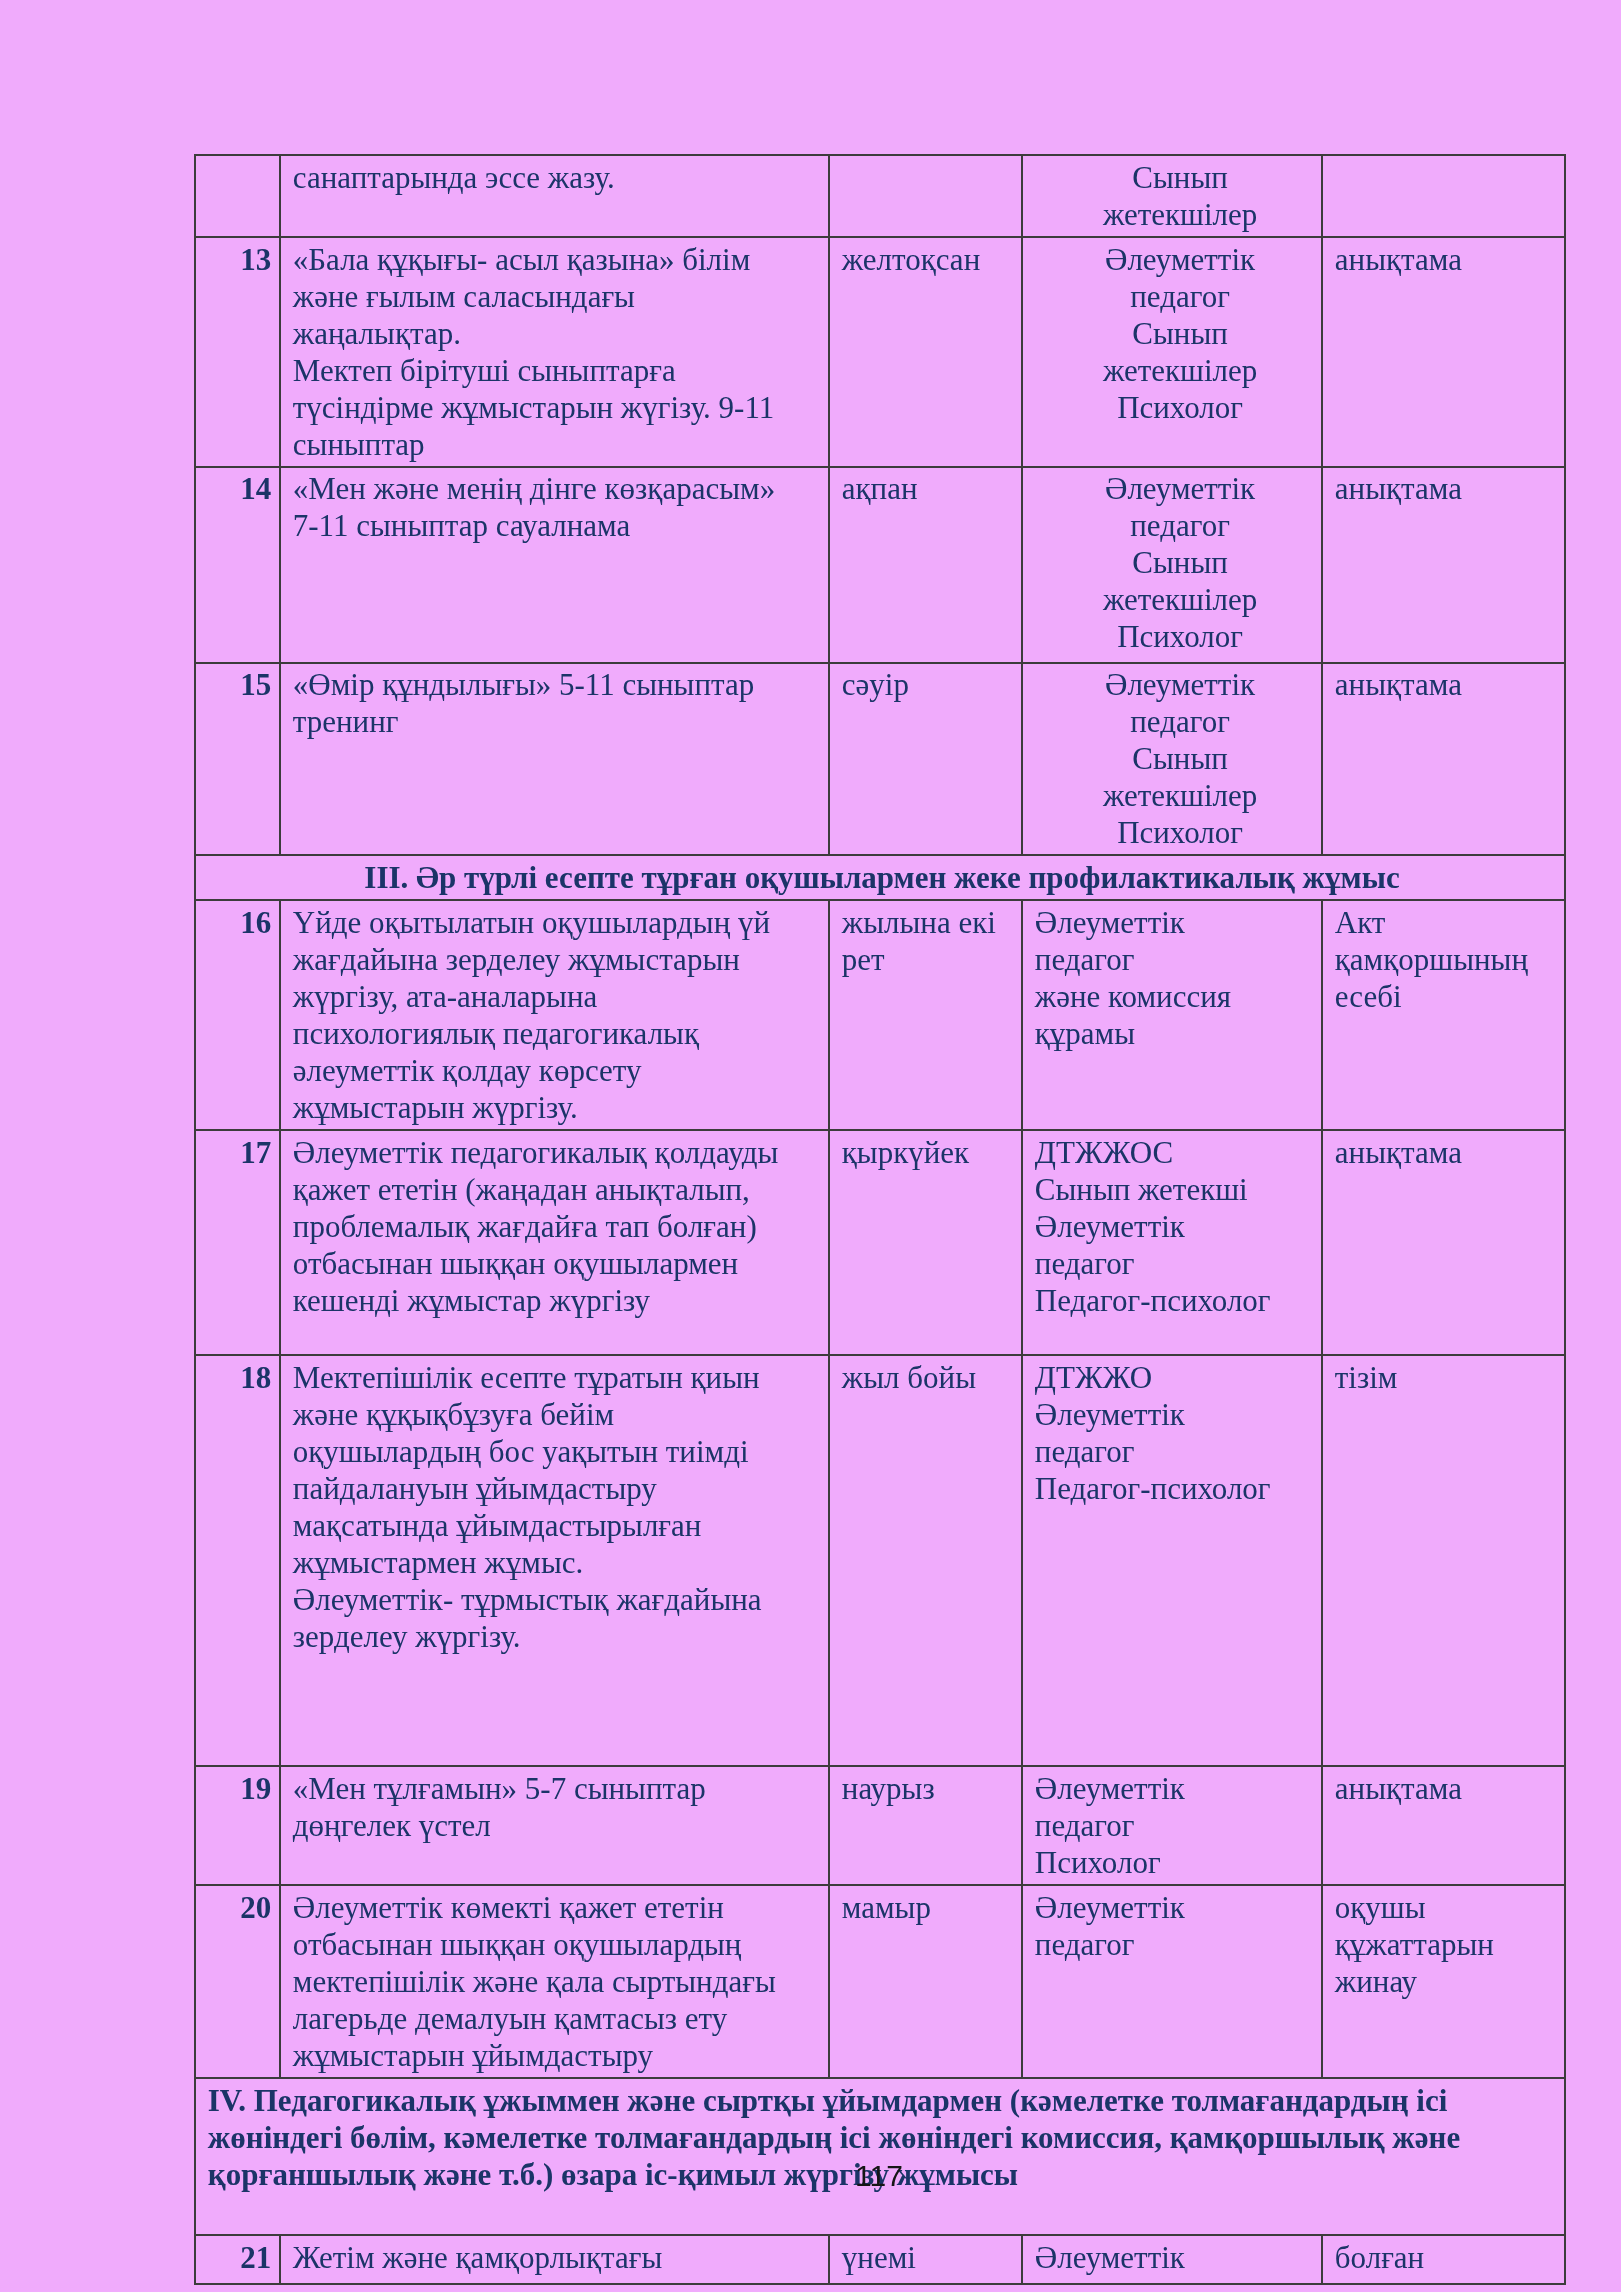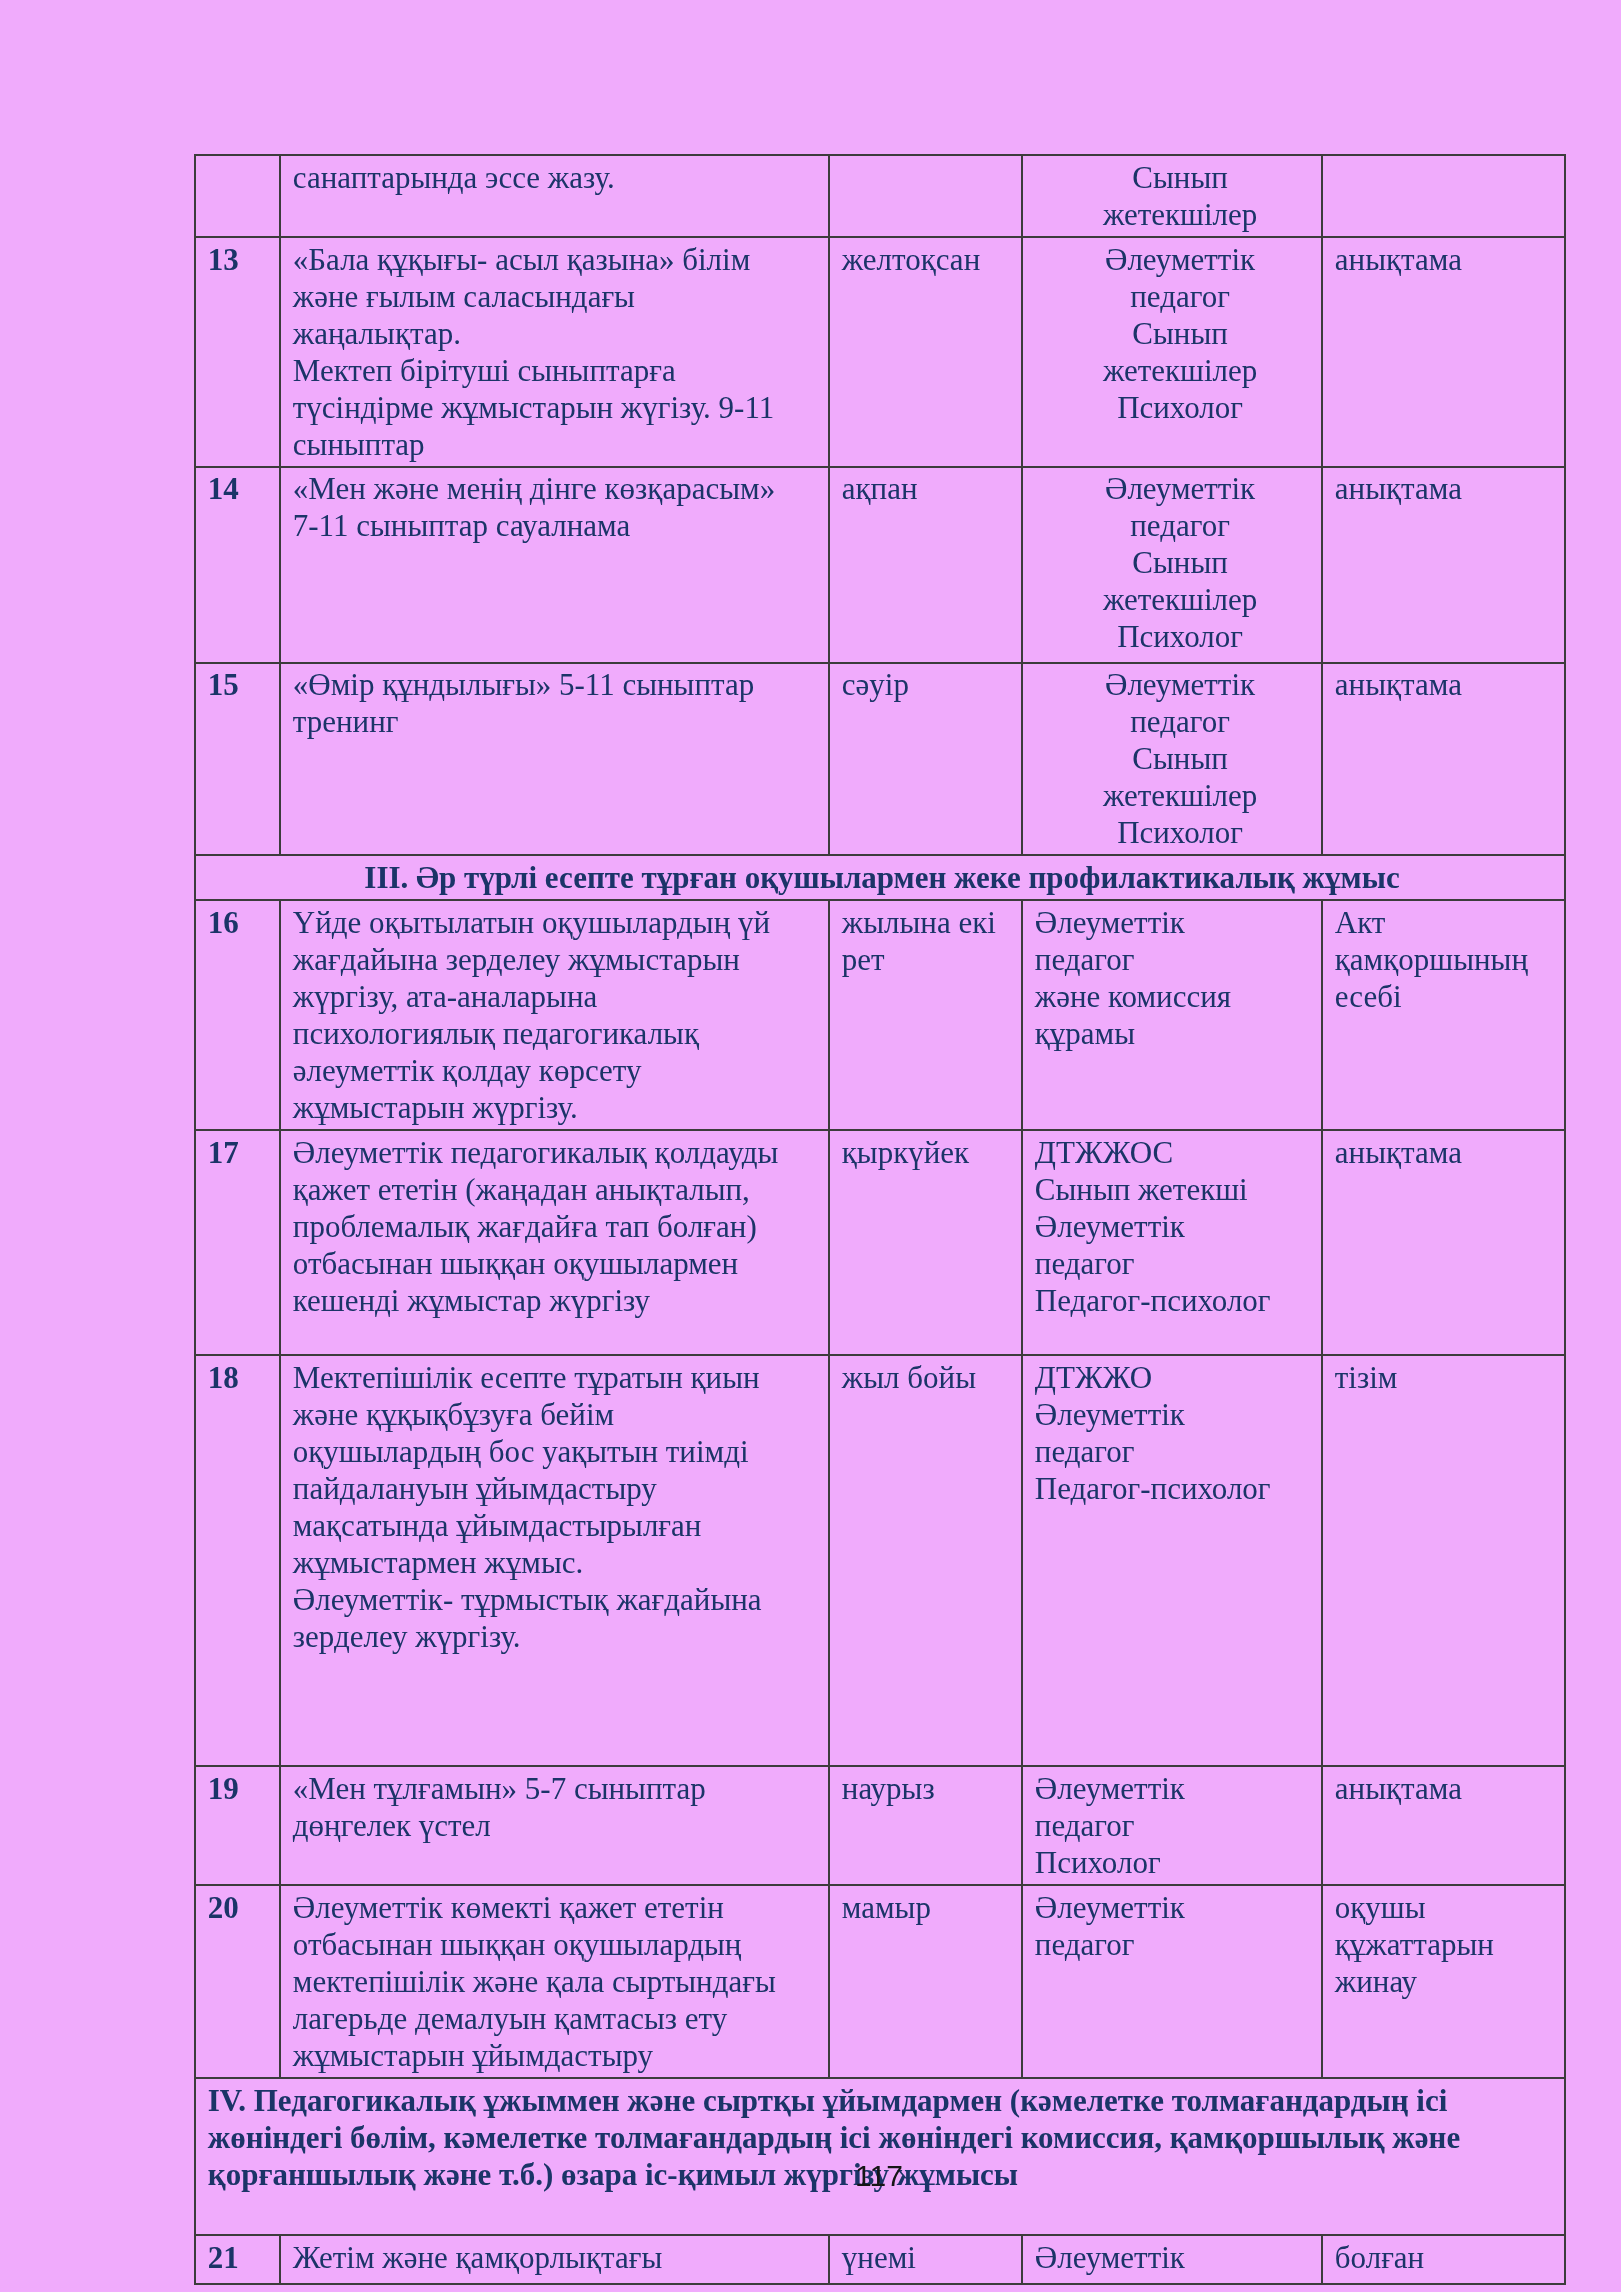--- a/index.html
+++ b/index.html
@@ -20,21 +20,21 @@
   }
   .plan-table td{
     border:2px solid #3c3c3c;
     vertical-align:top;
     font-size:31px;
     line-height:37px;
     white-space:pre-line;
     padding:2.9px 7.8px 2.9px 11.8px;
     overflow:hidden;
   }
-  .c-num{text-align:left;font-weight:bold;padding:2.9px 2px;}
+  .c-num{text-align:right;font-weight:bold;padding:2.9px 2px;}
   .c-resp{padding-left:13.7px;}
   .resp-center .c-resp{text-align:center;padding-left:22px;padding-right:5.9px;}
   .c-out{padding-left:13.7px;padding-right:5.9px;}
   .c-section{
     font-weight:bold;
     font-size:29px;
     line-height:43px;
     padding:2px 9.8px;
     border-top-width:2.9px;
     border-bottom-width:2.9px;

